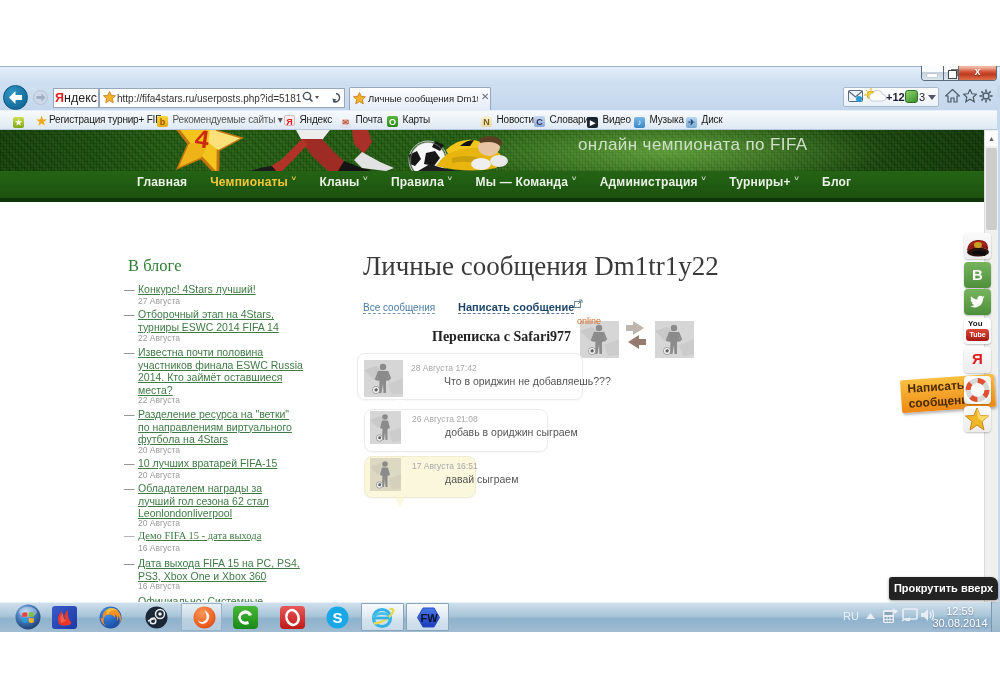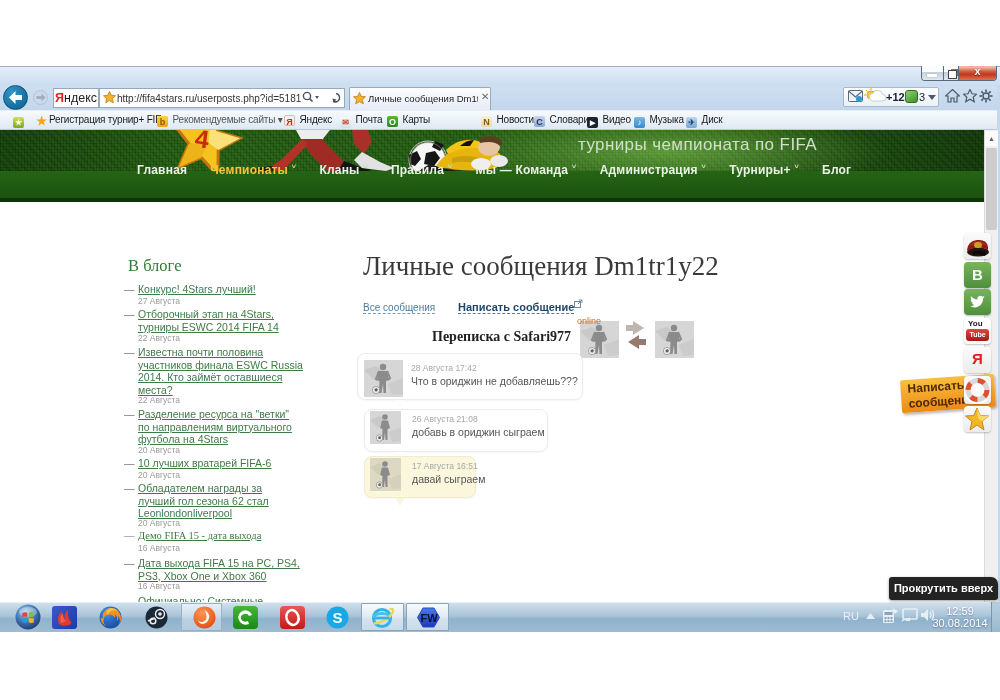--- a/index.html
+++ b/index.html
@@ -41,21 +41,21 @@
 #grass { left:0; top:0; width:984px; height:41px;
   background:
    radial-gradient(ellipse 300px 50px at 665px 22px, rgba(150,215,95,.50), rgba(0,0,0,0) 75%),
    repeating-linear-gradient(90deg, rgba(0,0,0,.15) 0 1px, rgba(0,0,0,0) 1px 3px),
    repeating-linear-gradient(0deg, rgba(0,0,0,.12) 0 1px, rgba(0,0,0,0) 1px 3px),
    repeating-linear-gradient(45deg, rgba(0,0,0,.06) 0 3px, rgba(255,255,255,.02) 3px 6px),
    linear-gradient(90deg, #1a480e, #286416 18%, #2a6717 70%, #173f0c);
 }
 #hdrtext { left:578px; top:5px; font-size:17px; color:#cfe0c8; letter-spacing:.4px; }
 #navbar { left:0; top:41px; width:984px; height:31px; background:linear-gradient(#246414,#1c520f); border-bottom:4px solid #0e3508; }
-#navitems { left:137px; top:32px; font-size:12px; font-weight:bold; color:#eaf2e6; white-space:nowrap; letter-spacing:.2px;}
+#navitems { left:137px; top:44px; font-size:12px; font-weight:bold; color:#eaf2e6; white-space:nowrap; letter-spacing:.2px;}
 #navitems span.gap { display:inline-block; width:23px; }
 #navitems .yel { color:#f5c63c; }
 #navitems sup { font-size:8px; color:#c8d8c0;}
 #navitems .yel sup { color:#f5c63c; }
 
 
 #sb-title { left:128px; top:126px; font-family:"Liberation Serif",serif; font-size:16.5px; color:#2e7d32; }
 .sbi { position:absolute; left:124px; width:200px; font-size:10.5px; line-height:12.6px; padding-left:14px; }
 .sbd { position:absolute; left:138px; color:#9a9a9a; font-size:8.5px; }
 .sbi:before { content:"—"; position:absolute; left:0; top:0; color:#777; }
@@ -66,21 +66,21 @@
 #lnk1 { left:363px; top:172px; font-size:10px; color:#4a7aa0; border-bottom:1px dashed #7a9ab8; }
 #lnk2 { left:458px; top:171px; font-size:11px; font-weight:bold; color:#1e4468; border-bottom:1px dashed #5a7a98; }
 #lnk2ic { left:574px; top:171px; width:7px; height:7px; border:1px solid #6a8aa8; }
 #online { left:577px; top:186px; font-size:9px; color:#d06820; z-index:5; }
 #conv-title { left:432px; top:199px; font-family:"Liberation Serif",serif; font-size:14px; font-weight:bold; color:#222; }
 .avatar { position:absolute; overflow:hidden; }
 
 .bubble { position:absolute; background:#fff; border:1px solid #ececec; border-radius:8px; box-shadow:0 1px 2px rgba(0,0,0,.04); }
 .bub-yellow { background:#faf7dd; border-color:#f0ecd0; }
 .msgdate { position:absolute; font-size:8.5px; color:#a8a8a8; }
-.msgtext { position:absolute; font-size:10.5px; color:#555; }
+.msgtext { position:absolute; font-size:10.5px; color:#555;margin-left:33px; }
 .tail { position:absolute; width:0; height:0; border:5px solid transparent; }
 
 
 .ric { position:absolute; left:964px; width:27px; height:26px; border-radius:4px; background:#fff; box-shadow:0 1px 2px rgba(0,0,0,.25); z-index:6;}
 #ribbon { left:901px; top:247px; width:94px; height:33px; background:linear-gradient(#f9c040,#ee8814); transform:rotate(-4deg); border-radius:2px; box-shadow:1px 2px 3px rgba(0,0,0,.3); font-size:12px; font-weight:bold; color:#4a2a00; text-align:left; padding-left:7px; line-height:15px; padding-top:2px; z-index:4;}
 
 
 #sbtrack { left:984px; top:0px; width:14px; height:472px; background:#f0f0f0; border-left:1px solid #dcdcdc; z-index:3;}
 #sbup { left:985px; top:1px; width:13px; height:15px; background:#fbfbfb; color:#606060; font-size:7px; text-align:center; line-height:15px; z-index:3;}
 #sbthumb { left:986px; top:18px; width:11px; height:82px; background:#cdcdcd; border-radius:2px; z-index:3;}
@@ -231,34 +231,34 @@
         <path d="M446,20 Q458,8 474,10 Q486,12 488,20 Q470,14 448,24 Z" fill="#f2c518"></path>
         <path d="M452,28 Q466,24 480,28 L478,34 Q464,30 452,33 Z" fill="#caa00c"></path>
         <ellipse cx="489" cy="17" rx="11" ry="9" fill="#e6c4a4"></ellipse>
         <path d="M479,9 Q490,3 500,9 Q504,13 500,16 Q494,10 480,13 Z" fill="#5a3e22"></path>
         <ellipse cx="481" cy="34" rx="10" ry="6" fill="#efefef"></ellipse>
         <ellipse cx="499" cy="31" rx="9" ry="6" fill="#e9e9e9"></ellipse>
         <path d="M430,34 Q446,40 462,41 L418,41 Z" fill="#1c1c1c"></path>
         <path d="M460,16 Q466,10 474,10 L470,16 Z" fill="#111"></path>
       </g>
     </svg>
-    <div class="abs" id="hdrtext">турниры чемпионата по FIFA</div>
+    <div class="abs" id="hdrtext">онлайн чемпионата по FIFA</div>
     <div class="abs" id="navbar"></div>
     <div class="abs" id="navitems">Главная<span class="gap"></span><span class="yel">Чемпионаты <sup>˅</sup></span><span class="gap"></span>Кланы <sup>˅</sup><span class="gap"></span>Правила <sup>˅</sup><span class="gap"></span>Мы — Команда <sup>˅</sup><span class="gap"></span>Администрация <sup>˅</sup><span class="gap"></span>Турниры+ <sup>˅</sup><span class="gap"></span>Блог</div>
 
     <div class="abs" id="sb-title">В блоге</div>
     <div class="sbi" style="top:153px;"><a>Конкурс! 4Stars лучший!</a></div>
     <div class="sbd" style="top:166px;">27 Августа</div>
     <div class="sbi" style="top:178px;"><a>Отборочный этап на 4Stars,<br>турниры ESWC 2014 FIFA 14</a></div>
     <div class="sbd" style="top:203px;">22 Августа</div>
     <div class="sbi" style="top:216px;"><a>Известна почти половина<br>участников финала ESWC Russia<br>2014. Кто займёт оставшиеся<br>места?</a></div>
     <div class="sbd" style="top:265px;">22 Августа</div>
     <div class="sbi" style="top:278px;"><a>Разделение ресурса на "ветки"<br>по направлениям виртуального<br>футбола на 4Stars</a></div>
     <div class="sbd" style="top:315px;">20 Августа</div>
-    <div class="sbi" style="top:327px;"><a>10 лучших вратарей FIFA-6</a></div>
+    <div class="sbi" style="top:327px;"><a>10 лучших вратарей FIFA-15</a></div>
     <div class="sbd" style="top:340px;">20 Августа</div>
     <div class="sbi" style="top:352px;"><a>Обладателем награды за<br>лучший гол сезона 62 стал<br>Leonlondonliverpool</a></div>
     <div class="sbd" style="top:388px;">20 Августа</div>
     <div class="sbi" style="top:400px;font-family:Liberation Serif, serif;"><a>Демо FIFA 15 - дата выхода</a></div>
     <div class="sbd" style="top:413px;">16 Августа</div>
     <div class="sbi" style="top:427px;"><a>Дата выхода FIFA 15 на PC, PS4,<br>PS3, Xbox One и Xbox 360</a></div>
     <div class="sbd" style="top:451px;">16 Августа</div>
     <div class="sbi" style="top:465px;"><a>Официально: Системные</a></div>
 
     <div class="abs" id="pm-title">Личные сообщения Dm1tr1y22</div>

